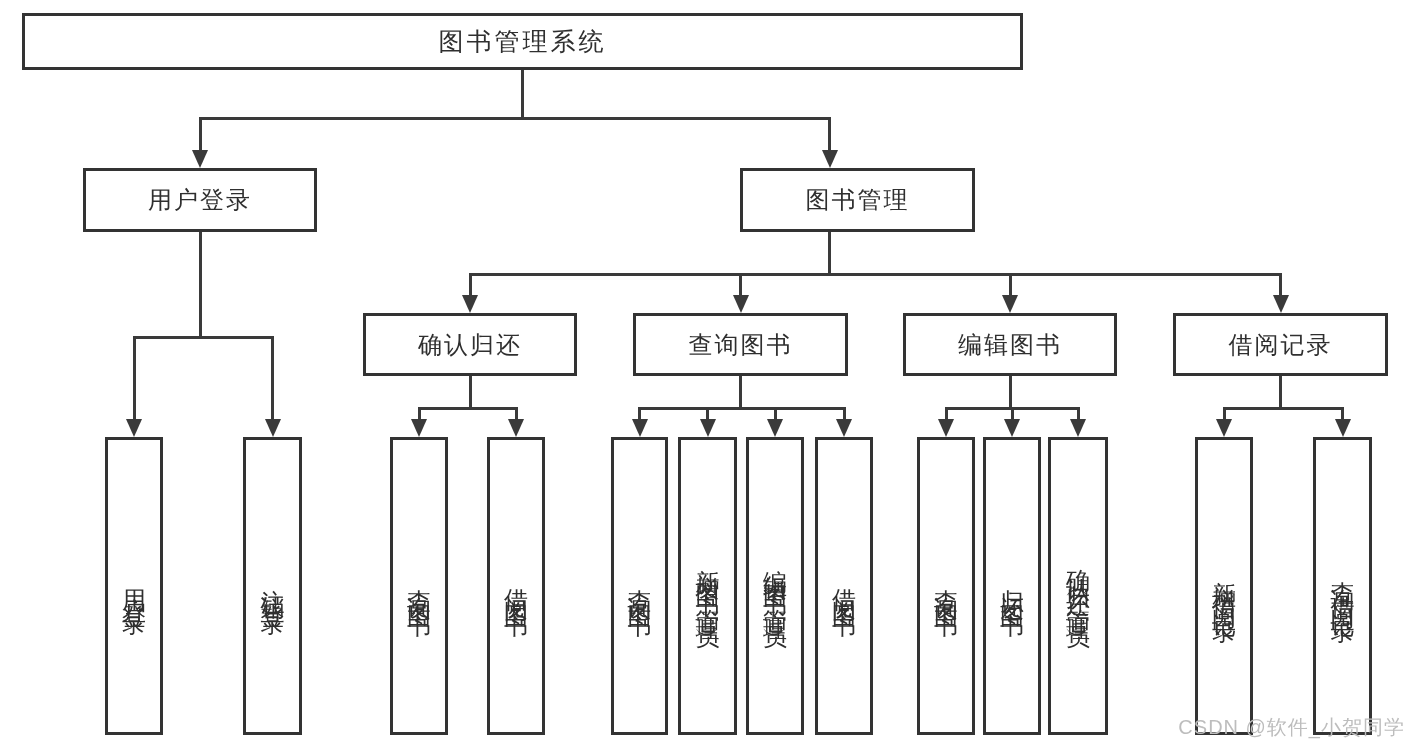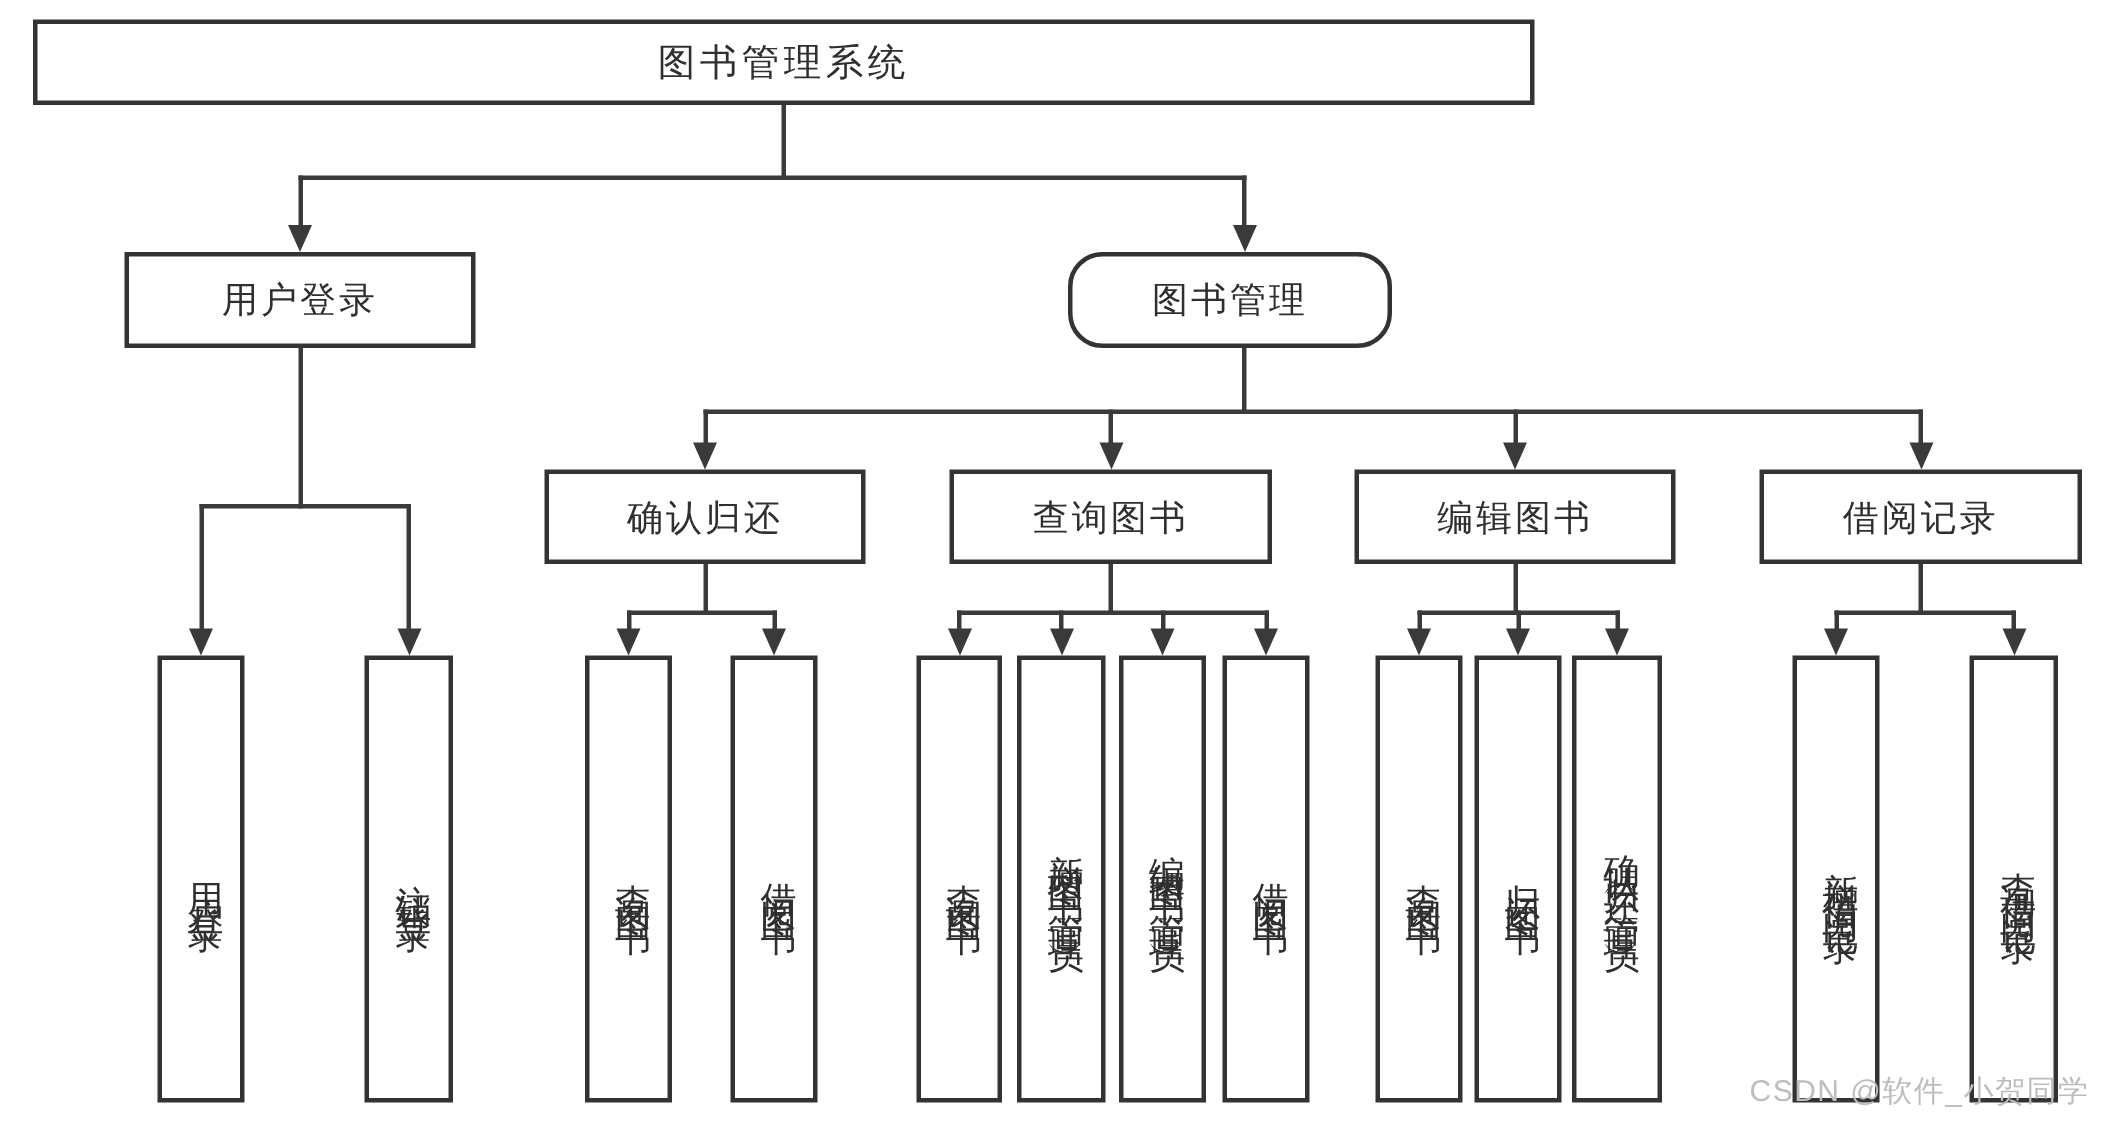--- a/index.html
+++ b/index.html
@@ -20,21 +20,20 @@
     align-items: center;
     justify-content: center;
     color: #2f2f2f;
     z-index: 2;
   }
   .node .lbl {
     font-size: 24px;
     letter-spacing: 2px;
     white-space: nowrap;
     text-align: left;
-    font-family: Liberation Mono, monospace;
   }
   .node.lv1 .lbl { font-size: 25px; letter-spacing: 3px; }
   .node.vert .lbl {
     writing-mode: vertical-rl;
     text-orientation: mixed;
     font-size: 24px;
     letter-spacing: 8px;
     white-space: normal;
     line-height: 1;
   }
@@ -47,21 +46,21 @@
     position: absolute;
     width: 0;
     height: 0;
     border-left: 8px solid transparent;
     border-right: 8px solid transparent;
     border-top: 18px solid #3a3a3a;
     z-index: 3;
   }
   .watermark {
     position: absolute;
-    right: 12px;
+    right: 0;
     bottom: 6px;
     font-size: 20px;
     color: #bdbdbd;
     letter-spacing: 1px;
     z-index: 4;
     white-space: nowrap;
   }
 </style>
 </head>
 <body>
@@ -121,21 +120,21 @@
       <div class="stem" style="left: 1341px; top: 407px; width: 3px; height: 18px; background: rgb(58, 58, 58);"></div>
       <div class="arrowhead" style="left: 1334.5px; top: 419px; border-top-color: rgb(58, 58, 58);"></div>
     </div>
   <div id="nodes-layer">
       <div class="node lv1" style="left: 22px; top: 13px; width: 1001px; height: 57px; border-color: rgb(51, 51, 51); color: rgb(47, 47, 47);">
         <span class="lbl">图书管理系统</span>
       </div>
       <div class="node lv2" style="left: 83px; top: 168px; width: 234px; height: 64px; border-color: rgb(51, 51, 51); color: rgb(47, 47, 47);">
         <span class="lbl">用户登录</span>
       </div>
-      <div class="node lv2" style="left: 712px; top: 168px; width: 216px; height: 64px; border-color: rgb(51, 51, 51); color: rgb(47, 47, 47); border-radius: 23px;">
+      <div class="node lv2" style="left: 740px; top: 168px; width: 235px; height: 64px; border-color: rgb(51, 51, 51); color: rgb(47, 47, 47);">
         <span class="lbl">图书管理</span>
       </div>
       <div class="node lv3" style="left: 363px; top: 313px; width: 214px; height: 63px; border-color: rgb(51, 51, 51); color: rgb(47, 47, 47);">
         <span class="lbl">确认归还</span>
       </div>
       <div class="node lv3" style="left: 633px; top: 313px; width: 215px; height: 63px; border-color: rgb(51, 51, 51); color: rgb(47, 47, 47);">
         <span class="lbl">查询图书</span>
       </div>
       <div class="node lv3" style="left: 903px; top: 313px; width: 214px; height: 63px; border-color: rgb(51, 51, 51); color: rgb(47, 47, 47);">
         <span class="lbl">编辑图书</span>

